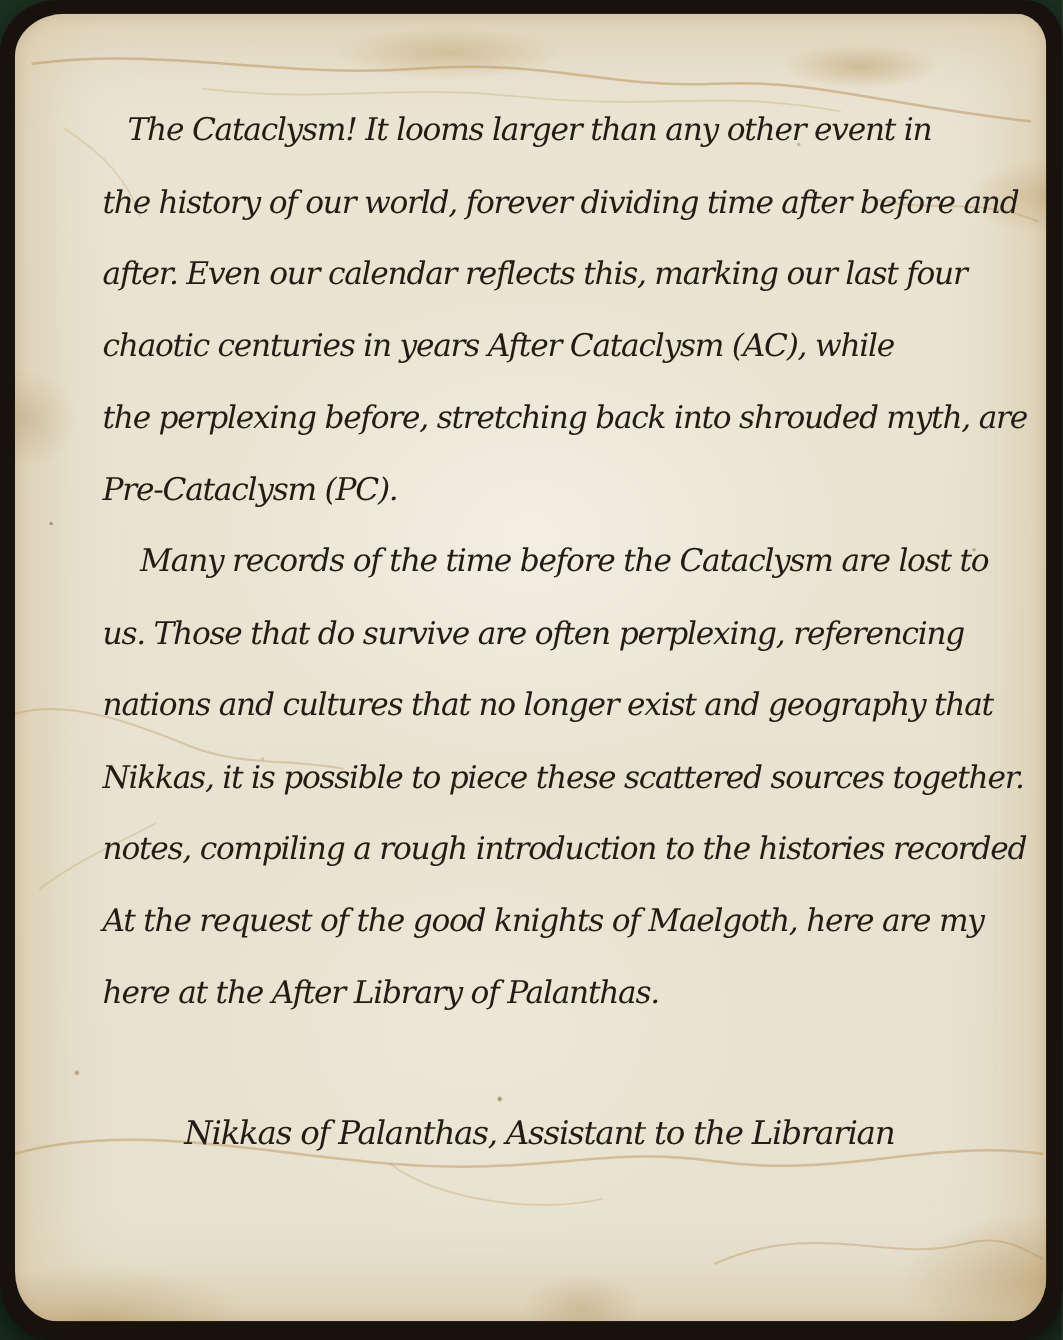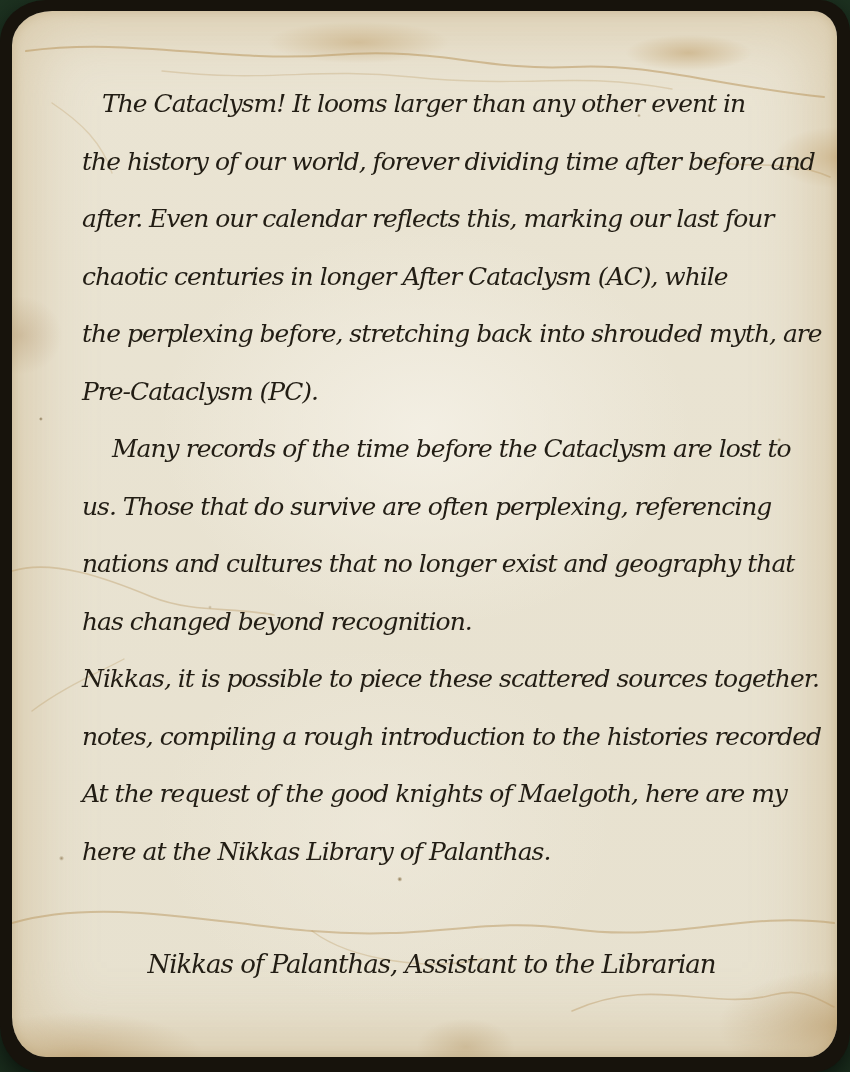--- a/index.html
+++ b/index.html
@@ -100,31 +100,30 @@
         <path d="M300,920 C340,950 420,960 470,948" stroke-width="1.4" opacity="0.33"></path>
         <path d="M560,1000 C640,964 700,1000 760,984 C790,976 806,988 822,996" stroke-width="1.6" opacity="0.42"></path>
       </g>
     </svg>
 
     <div class="doc-text">
       <div class="para para-1">
           <div class="line">The Cataclysm! It looms larger than any other event in</div>
           <div class="line">the history of our world, forever dividing time after before and</div>
           <div class="line">after. Even our calendar reflects this, marking our last four</div>
-          <div class="line">chaotic centuries in longer After Cataclysm (AC), while</div>
+          <div class="line">chaotic centuries in years After Cataclysm (AC), while</div>
           <div class="line">the perplexing before, stretching back into shrouded myth, are</div>
           <div class="line">Pre-Cataclysm (PC).</div>
         </div>
       <div class="para para-2">
           <div class="line">Many records of the time before the Cataclysm are lost to</div>
           <div class="line">us. Those that do survive are often perplexing, referencing</div>
           <div class="line">nations and cultures that no longer exist and geography that</div>
-          <div class="line">has changed beyond recognition.</div>
           <div class="line">Nikkas, it is possible to piece these scattered sources together.</div>
           <div class="line">notes, compiling a rough introduction to the histories recorded</div>
           <div class="line">At the request of the good knights of Maelgoth, here are my</div>
-          <div class="line">here at the Nikkas Library of Palanthas.</div>
+          <div class="line">here at the After Library of Palanthas.</div>
         </div>
       <div class="signature">Nikkas of Palanthas, Assistant to the Librarian</div>
     </div>
 
   </div>
 </div>
 
 </body></html>

